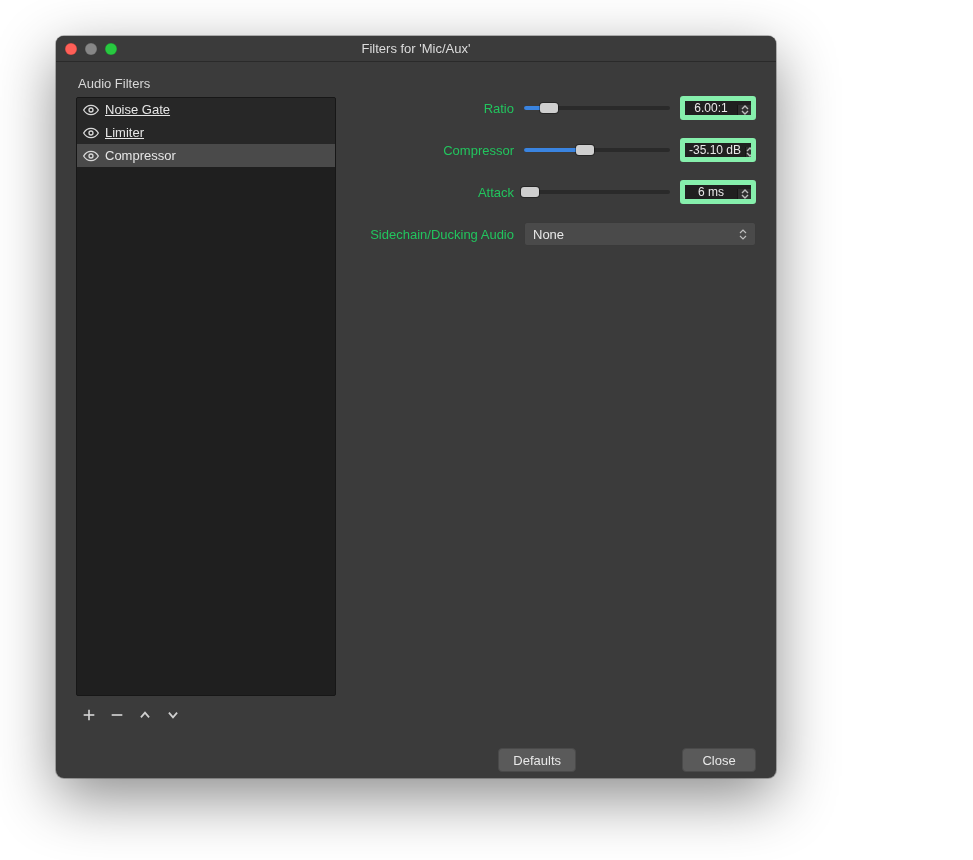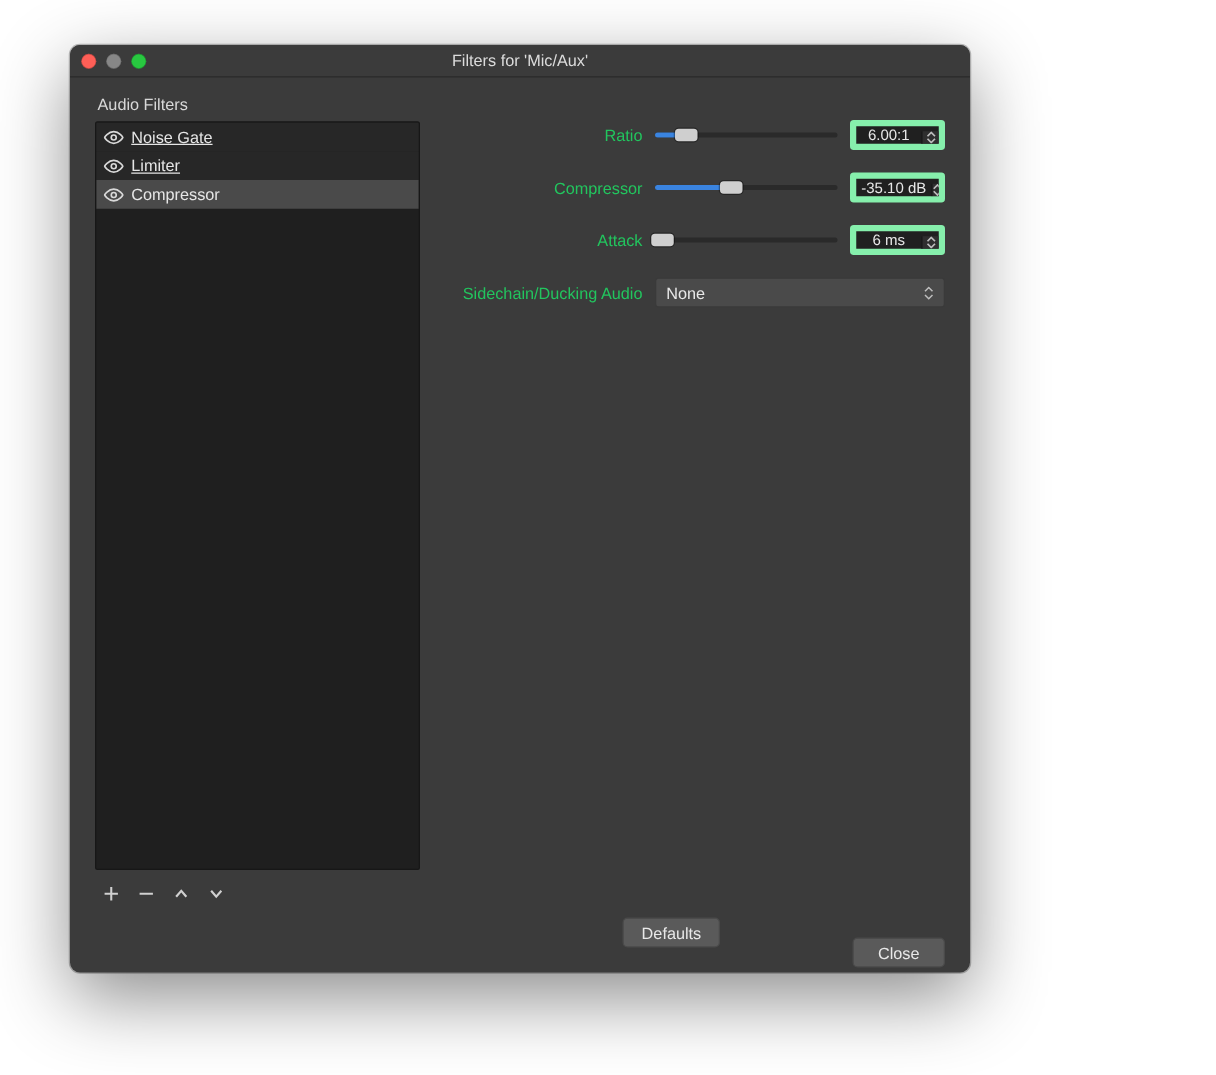--- a/index.html
+++ b/index.html
@@ -207,21 +207,21 @@
     top: 0; bottom: 0;
     width: 10px;
     display: flex;
     flex-direction: column;
     justify-content: center;
     gap: 1px;
   }
   .footer {
     height: 44px;
     display: flex;
-    align-items: flex-start;
+    align-items: flex-end;
     padding: 0 20px 6px 21px;
   }
   .footer-spacer { flex: 1; }
   .btn {
     height: 24px;
     min-width: 74px;
     padding: 0 14px;
     background: #5a5a5a;
     border: 1px solid #4a4a4a;
     border-radius: 4px;

